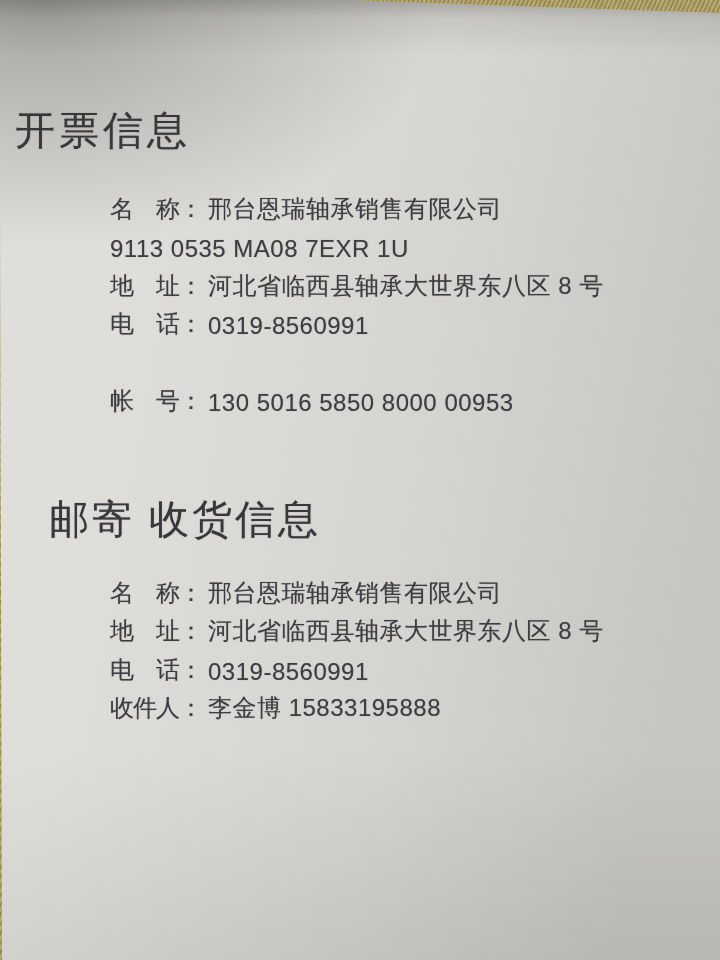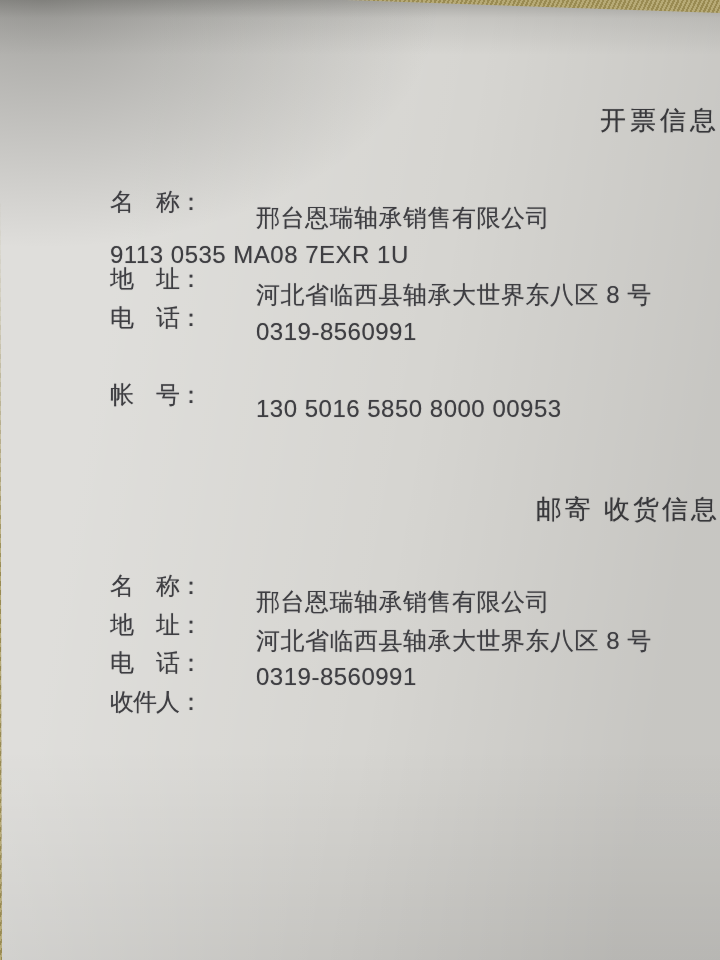--- a/index.html
+++ b/index.html
@@ -27,44 +27,43 @@
     position:absolute;inset:0;
     clip-path:polygon(0 0, 345px 0, 720px 13px, 720px 960px, 2px 960px, 0 190px);
     background-color:#d6d5d1;
     background-image:
       radial-gradient(ellipse 640px 400px at 6% 0%, rgba(40,40,36,0.32), rgba(40,40,36,0) 62%),
       linear-gradient(to bottom, rgba(50,50,46,0.30) 0px, rgba(50,50,46,0.10) 18px, rgba(50,50,46,0) 55px),
       linear-gradient(100deg, rgba(255,255,255,0.22) 18%, rgba(0,0,0,0) 55%, rgba(0,0,0,0.07) 88%),
       linear-gradient(to bottom, rgba(0,0,0,0) 78%, rgba(0,0,0,0.08) 100%);
   }
   .title{
-    position:absolute;left:4px;right:0;
-    text-align:right;
-    font-size:26px;
+    position:absolute;left:15px;right:0;
+    text-align:left;
+    font-size:40px;
     letter-spacing:4px;
     color:#38383b;
     text-shadow:0 0 1px rgba(56,56,60,0.55);
     white-space:pre;
   }
   .t1{top:103px;}
   .t2{top:492px;letter-spacing:3px;padding-left:34px;}
   .block{
     position:absolute;left:110px;right:20px;
   }
   .b1{top:186px;}
   .b2{top:570px;}
   .row{
     height:38.5px;
     display:flex;
-    align-items:flex-start;
+    align-items:flex-end;
     font-size:24px;
     color:#3e3e42;
     text-shadow:0 0 1px rgba(62,62,66,0.45);
     white-space:pre;
-    gap:48px;
   }
   .lbl{
     flex:0 0 98px;
     letter-spacing:-1px;
   }
   .val{
     letter-spacing:0.5px;
     margin-top:16px;
   }
 </style>
@@ -112,17 +111,18 @@
       <div class="row">
         <span class="lbl">地　址：</span>
         <span class="val">河北省临西县轴承大世界东八区 8 号</span>
       </div>
       <div class="row">
         <span class="lbl">电　话：</span>
         <span class="val">0319-8560991</span>
       </div>
       <div class="row">
         <span class="lbl">收件人：</span>
+        <span class="val">李金博 15833195888</span>
       </div>
     </div>
 
   </div>
 </div>
 
 </body></html>

